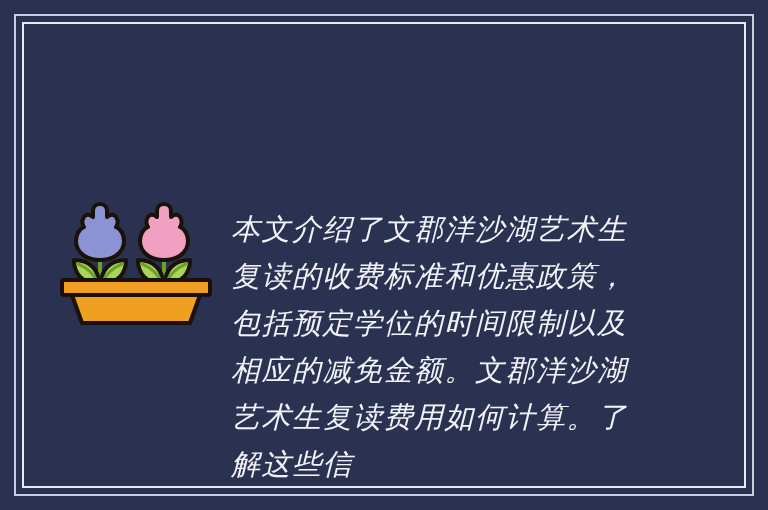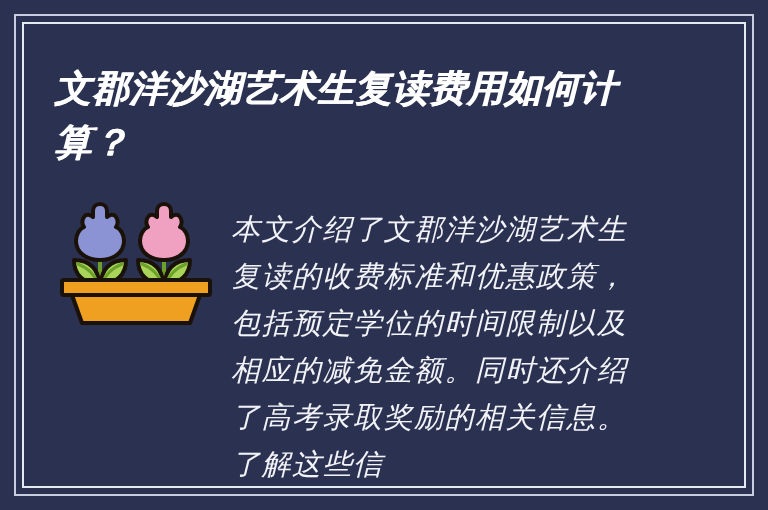--- a/index.html
+++ b/index.html
@@ -87,21 +87,20 @@
   }
 </style>
 </head>
 <body>
 
 <div id="card">
 
   <div class="frame-outer"></div>
   <div class="frame-inner"></div>
 
-  <div id="title">文郡洋沙湖艺术生复读费用如何计算？</div>
 
   <div id="illustration">
     <svg width="156" height="132" viewBox="0 0 156 132" xmlns="http://www.w3.org/2000/svg">
 
       <g>
         <rect x="40" y="52" width="4" height="36" fill="#6da02a"></rect>
         <rect x="104" y="52" width="4" height="36" fill="#6da02a"></rect>
       </g>
 
       <g>
@@ -153,15 +152,15 @@
       <g>
         <rect x="4" y="84" width="148" height="15" rx="2" fill="#f0a020" stroke="#1a1208" stroke-width="4" stroke-linejoin="round"></rect>
       </g>
 
       <g>
         <path d="M14 99 L142 99 L132 127 L24 127 Z" fill="#f0a020" stroke="#1a1208" stroke-width="4" stroke-linejoin="round"></path>
       </g>
     </svg>
   </div>
 
-  <div id="body-text">本文介绍了文郡洋沙湖艺术生复读的收费标准和优惠政策，包括预定学位的时间限制以及相应的减免金额。同时还介绍了高考录取奖励的相关信息。了解这些信</div>
+  <div id="body-text">本文介绍了文郡洋沙湖艺术生复读的收费标准和优惠政策，包括预定学位的时间限制以及相应的减免金额。文郡洋沙湖艺术生复读费用如何计算。了解这些信</div>
 
 </div>
 
 </body></html>

